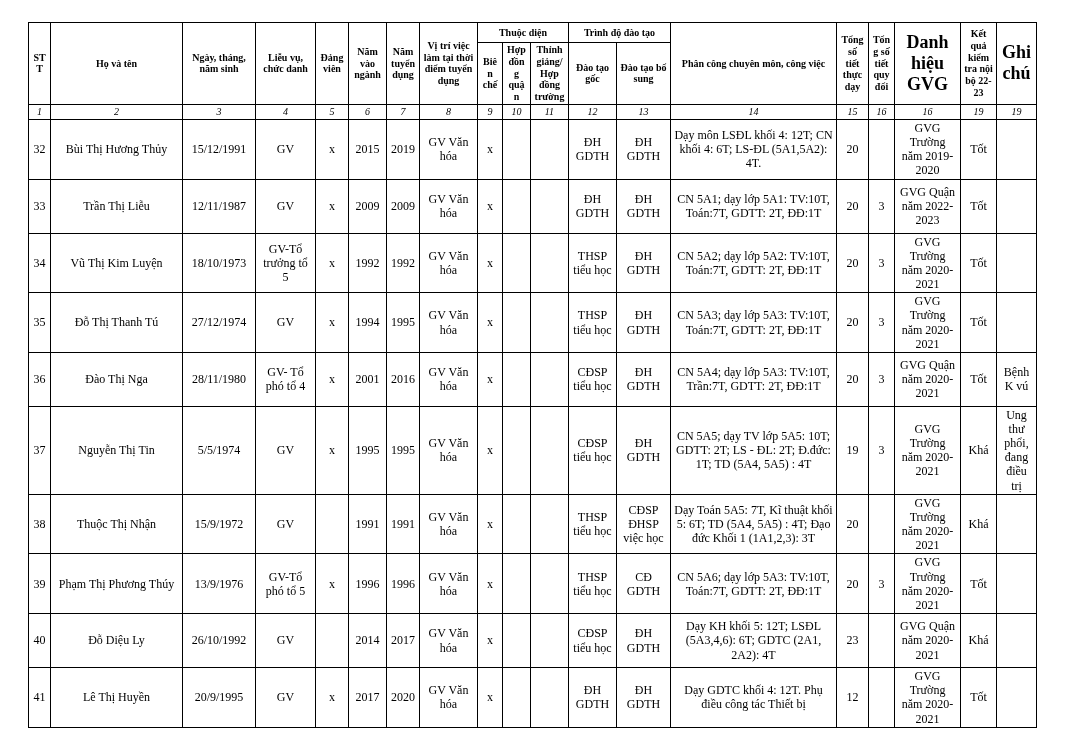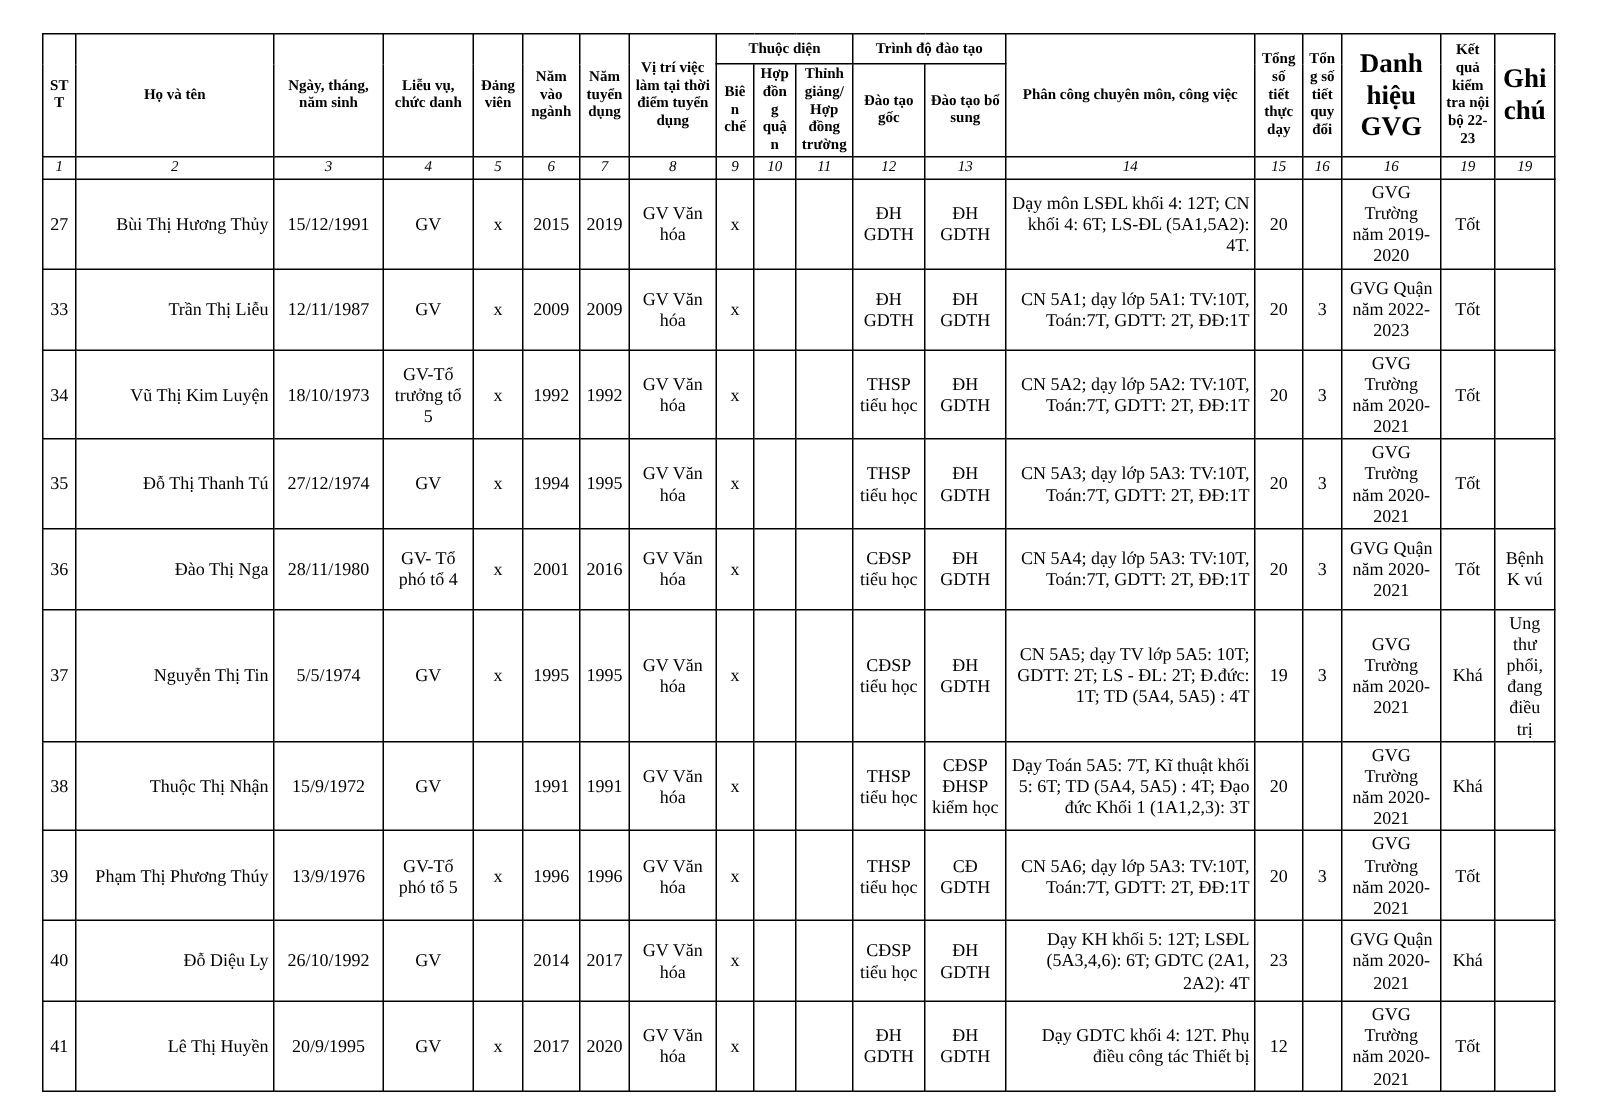--- a/index.html
+++ b/index.html
@@ -19,21 +19,21 @@
     line-height:1.18;
     overflow:hidden;
     word-wrap:break-word;
   }
   thead th { font-weight:bold; font-size:10px; }
   thead tr.group-row { height:20px; }
   thead tr.sub-row { height:48px; }
   th.big { font-size:18px; }
   tbody td { font-size:12px; height:51px; }
   tbody tr.num-row td { font-style:italic; font-size:10px; height:14px; padding:0 2px; }
-  tbody td.left { text-align:right; }
+  tbody td.left { text-align:center; }
   
   col.c-stt{width:22px} col.c-name{width:132px} col.c-dob{width:73px}
   col.c-pos{width:60px} col.c-party{width:33px} col.c-yj{width:38px}
   col.c-yr{width:33px} col.c-job{width:58px} col.c-bc{width:25px}
   col.c-hdq{width:28px} col.c-tg{width:38px} col.c-dtg{width:48px}
   col.c-dtbs{width:54px} col.c-asg{width:166px} col.c-pt{width:32px}
   col.c-pc{width:26px} col.c-gvg{width:66px} col.c-ir{width:36px}
   col.c-note{width:40px}
 </style>
 </head>
@@ -105,21 +105,21 @@
           <td>12</td>
           <td>13</td>
           <td>14</td>
           <td>15</td>
           <td>16</td>
           <td>16</td>
           <td>19</td>
           <td>19</td>
         </tr>
         <tr>
-          <td>27</td>
+          <td>32</td>
           <td class="left">Bùi Thị Hương Thủy</td>
           <td>15/12/1991</td>
           <td>GV</td>
           <td>x</td>
           <td>2015</td>
           <td>2019</td>
           <td>GV Văn hóa</td>
           <td>x</td>
           <td></td>
           <td></td>
@@ -202,21 +202,21 @@
           <td>GV- Tổ phó tổ 4</td>
           <td>x</td>
           <td>2001</td>
           <td>2016</td>
           <td>GV Văn hóa</td>
           <td>x</td>
           <td></td>
           <td></td>
           <td>CĐSP tiểu học</td>
           <td>ĐH GDTH</td>
-          <td class="left">CN 5A4; dạy lớp 5A3: TV:10T, Toán:7T, GDTT: 2T, ĐĐ:1T</td>
+          <td class="left">CN 5A4; dạy lớp 5A3: TV:10T, Trần:7T, GDTT: 2T, ĐĐ:1T</td>
           <td>20</td>
           <td>3</td>
           <td>GVG Quận năm 2020-2021</td>
           <td>Tốt</td>
           <td>Bệnh K vú</td>
         </tr>
         <tr>
           <td>37</td>
           <td class="left">Nguyễn Thị Tin</td>
           <td>5/5/1974</td>
@@ -243,21 +243,21 @@
           <td>15/9/1972</td>
           <td>GV</td>
           <td></td>
           <td>1991</td>
           <td>1991</td>
           <td>GV Văn hóa</td>
           <td>x</td>
           <td></td>
           <td></td>
           <td>THSP tiểu học</td>
-          <td>CĐSP ĐHSP kiểm học</td>
+          <td>CĐSP ĐHSP việc học</td>
           <td class="left">Dạy Toán 5A5: 7T, Kĩ thuật khối 5: 6T; TD (5A4, 5A5) : 4T; Đạo đức Khối 1 (1A1,2,3): 3T</td>
           <td>20</td>
           <td></td>
           <td>GVG Trường năm 2020-2021</td>
           <td>Khá</td>
           <td></td>
         </tr>
         <tr>
           <td>39</td>
           <td class="left">Phạm  Thị Phương Thúy</td>

